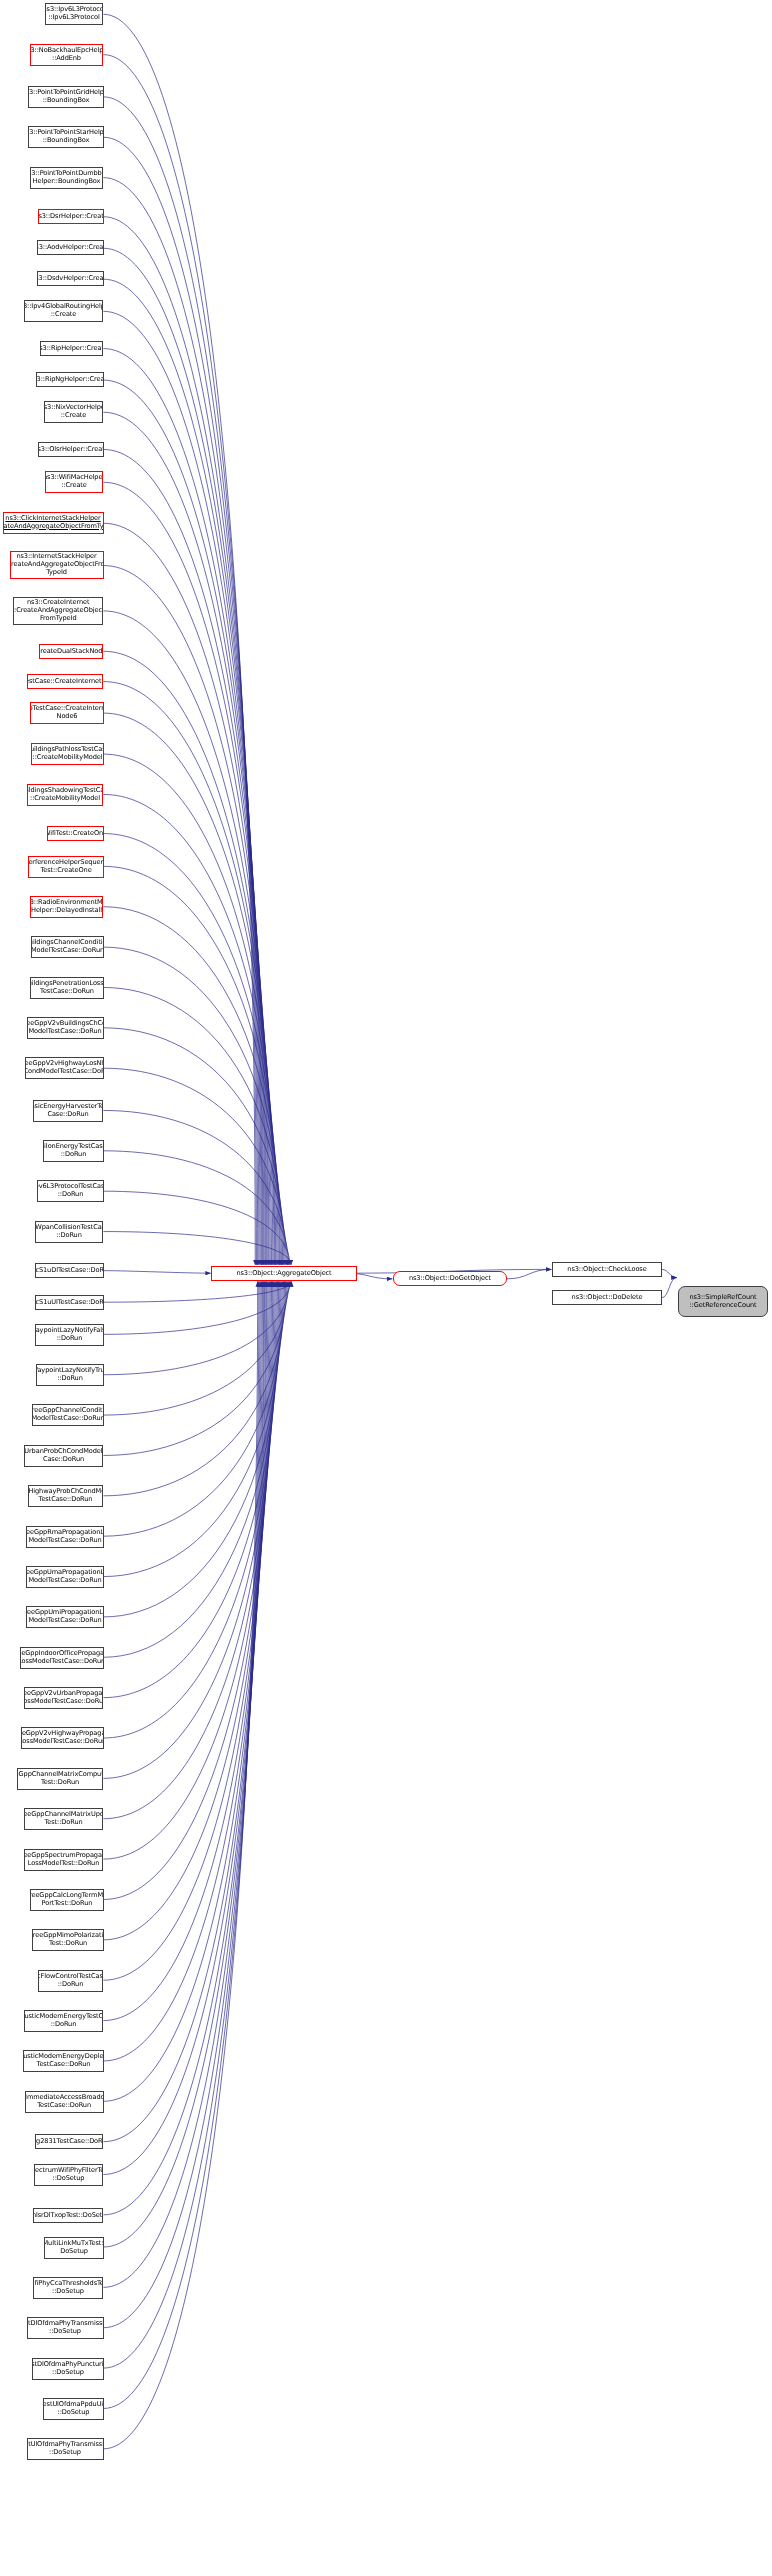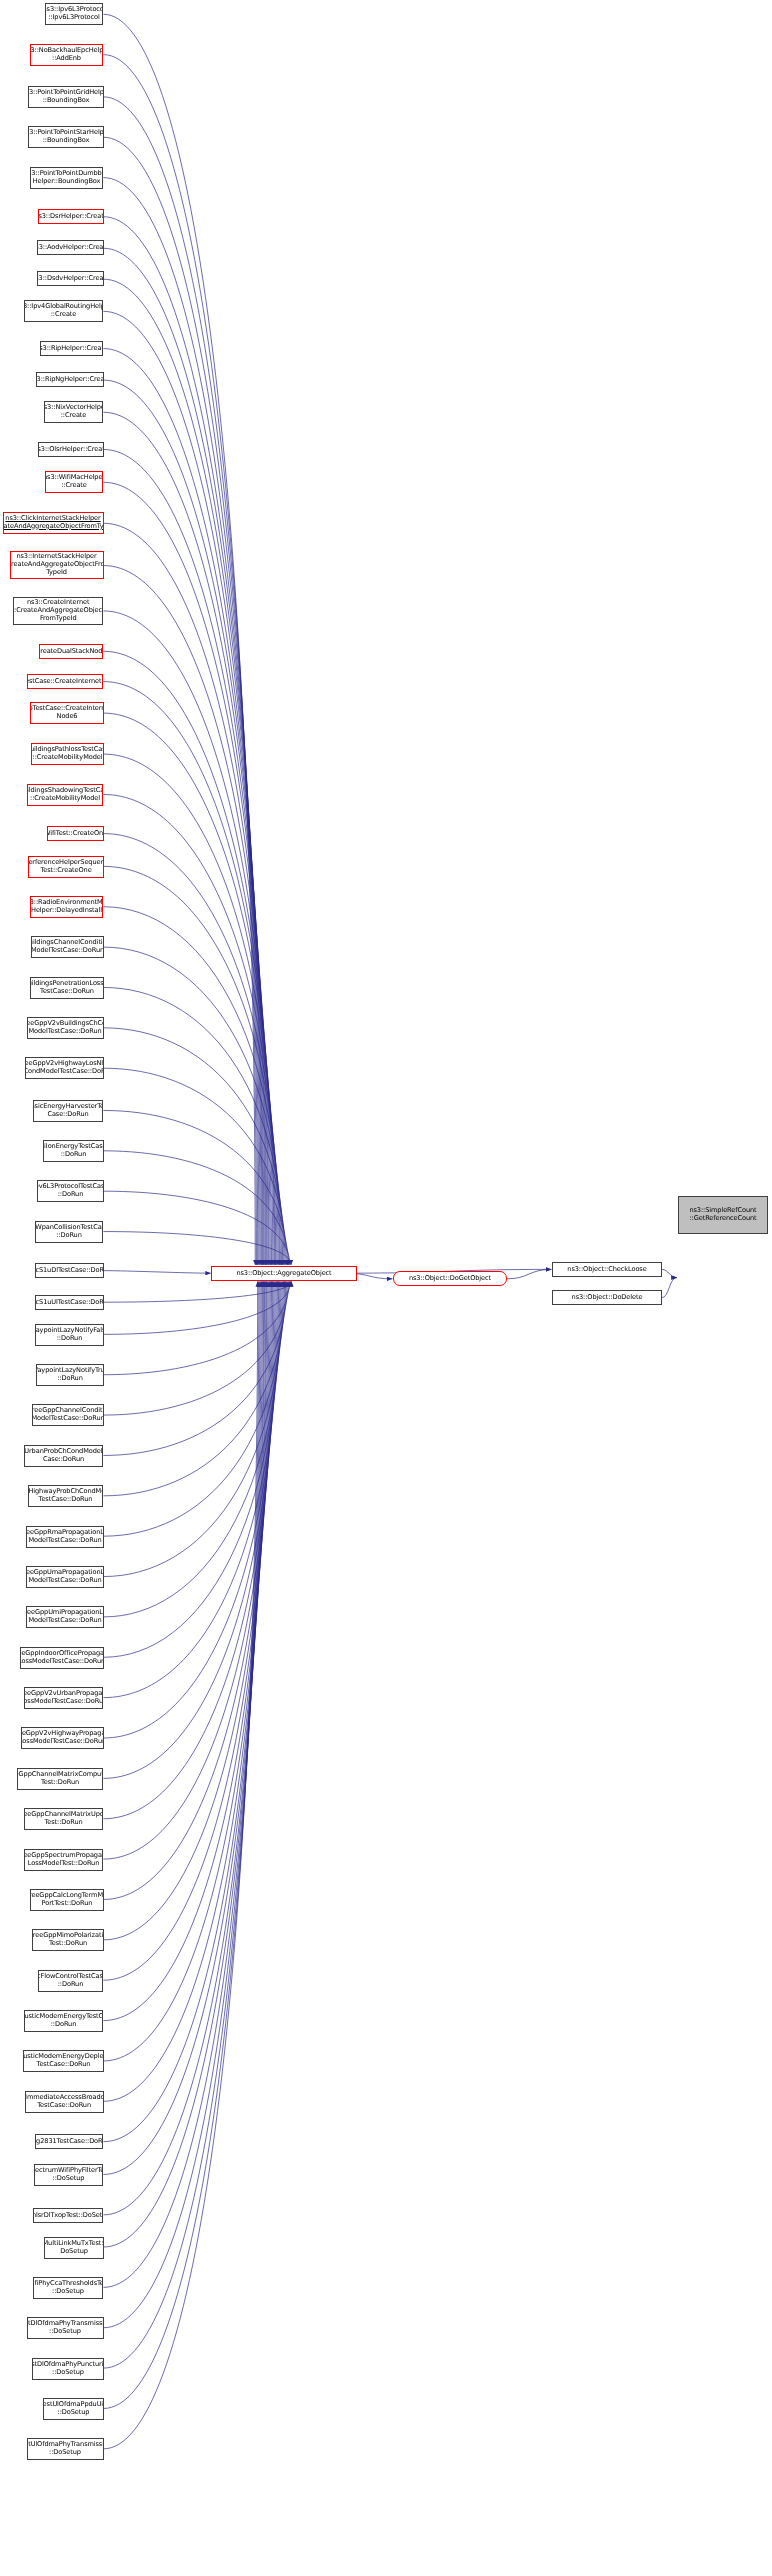--- a/index.html
+++ b/index.html
@@ -93,21 +93,21 @@
         <path d="M549,2018 C711.5,2018 711.5,2012 874,2012"></path>
         <path d="M803,2027 C838.5,2027 838.5,2012 874,2012"></path>
         <path d="M1049,2012 C1061,2012 1061,2025 1073,2025"></path>
         <path d="M1049,2057 C1061,2057 1061,2025 1073,2025"></path>
       </g>
   </svg>
 <div class="node red center" style="left: 211px; top: 1266px; width: 146px; height: 15px;">ns3::Object::AggregateObject</div>
     <div class="node red" style="left: 393px; top: 1271px; width: 114px; height: 15px; border-radius: 7px;">ns3::Object::DoGetObject</div>
     <div class="node" style="left: 552px; top: 1262px; width: 110px; height: 15px;">ns3::Object::CheckLoose</div>
     <div class="node" style="left: 552px; top: 1290px; width: 110px; height: 15px;">ns3::Object::DoDelete</div>
-    <div class="node grey" style="left: 678px; top: 1196px; width: 90px; height: 38px;">ns3::SimpleRefCount
+    <div class="node grey" style="left: 678px; top: 1286px; width: 90px; height: 31px; border-radius: 7px;">ns3::SimpleRefCount
 ::GetReferenceCount</div>
     <div class="node" style="left: 45px; top: 3.2px; width: 58px; height: 21.5px;">ns3::Ipv6L3Protocol
 ::Ipv6L3Protocol</div>
     <div class="node red" style="left: 30px; top: 44px; width: 73px; height: 21.5px;">ns3::NoBackhaulEpcHelper
 ::AddEnb</div>
     <div class="node" style="left: 28px; top: 86px; width: 76px; height: 21.5px;">ns3::PointToPointGridHelper
 ::BoundingBox</div>
     <div class="node" style="left: 28px; top: 126px; width: 76px; height: 21.5px;">ns3::PointToPointStarHelper
 ::BoundingBox</div>
     <div class="node" style="left: 30px; top: 167px; width: 73px; height: 21.5px;">ns3::PointToPointDumbbell

